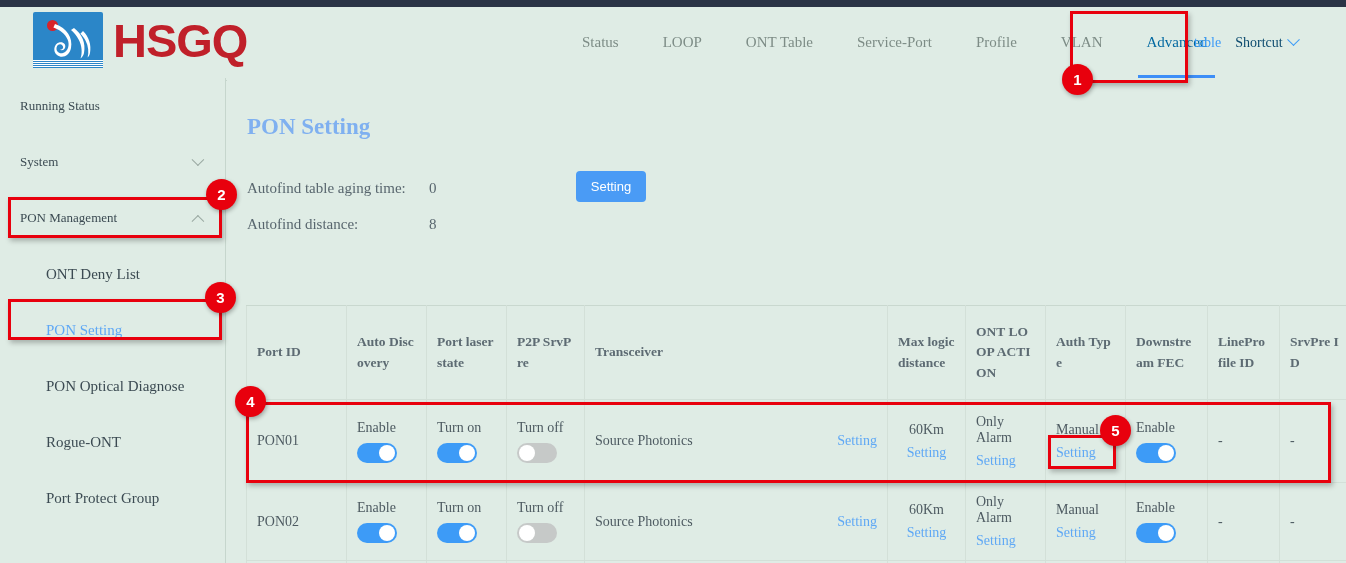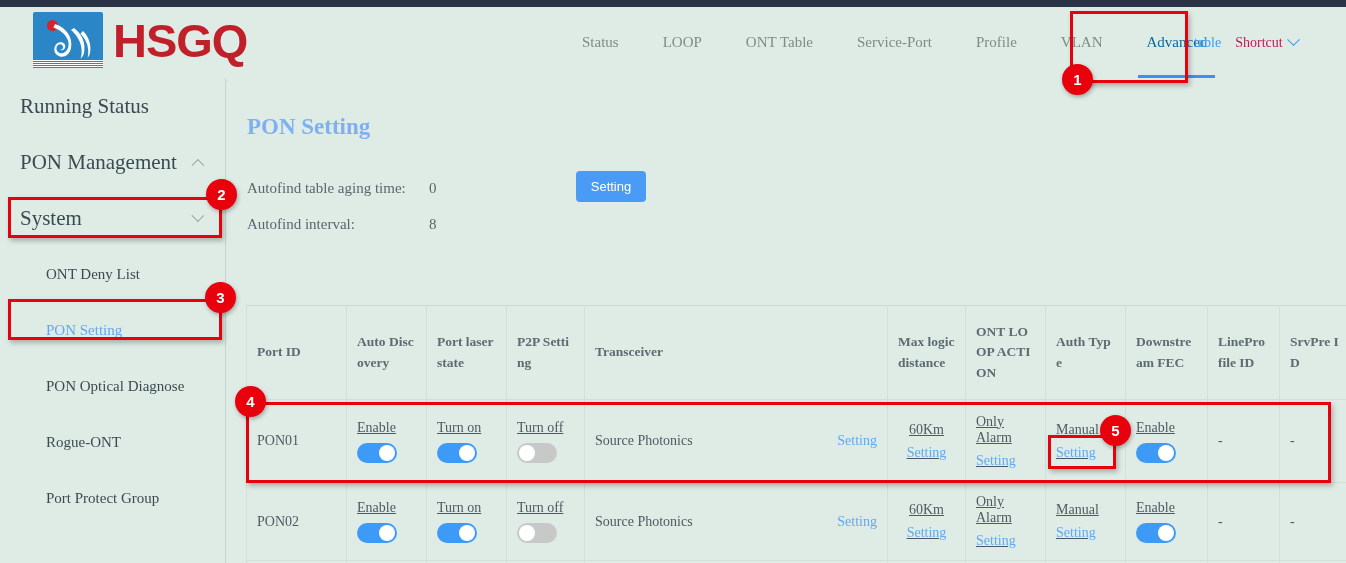--- a/index.html
+++ b/index.html
@@ -31,28 +31,28 @@
   .nav-item {
     font-size:15px; color:#7d8c86; padding:0 22px; line-height:71px; height:71px;
     white-space:nowrap; cursor:pointer;text-align:center;
   }
   .nav-item.active { color:#0369a1; position:relative; }
   .nav-item.active::after {
     content:""; position:absolute; left:14px; right:14px; bottom:0; height:3px; background:#3d8ef7;
   }
   .nav-right { position:absolute; left:1194px; top:0; height:71px; display:flex; align-items:center; gap:14px; }
   .nav-user { font-size:14px; color:#3d9bf7; cursor:pointer; }
-  .nav-shortcut { font-size:14px; color:#be185d; cursor:pointer; display:flex; align-items:center; gap:6px; }
+  .nav-shortcut { font-size:14px; color:#0c4a6e; cursor:pointer; display:flex; align-items:center; gap:6px; }
   .chev { display:inline-block; width:9px; height:9px; border-right:1.6px solid #3d9bf7; border-bottom:1.6px solid #3d9bf7; transform:rotate(45deg) translate(-2px,-2px); }
 
   
   .sidebar { position:absolute; left:0; top:78px; width:226px; height:485px; background:#dfece5; border-right:1px solid #c6d6cd; }
   .side-item {
     height:56px; display:flex; align-items:center; padding:0 24px 0 20px;
-    font-size:21px; color:#3b4a52; cursor:pointer; justify-content:space-between;
+    font-size:13px; color:#3b4a52; cursor:pointer; justify-content:space-between;
   }
   .side-item .lbl { white-space:nowrap; }
   .side-item.sub { padding-left:46px; font-size:15px; }
   .side-item.sel .lbl { color:#5fa8f5; }
   .caret { width:9px; height:9px; border-right:1.4px solid #9aa9a2; border-bottom:1.4px solid #9aa9a2; transform:rotate(45deg) translate(-1px,-3px); }
   .caret.up { transform:rotate(-135deg) translate(-3px,-1px); }
 
   
   .main { position:absolute; left:227px; top:78px; width:1119px; height:485px; background:#dfece5; overflow:hidden; }
   .page-title { position:absolute; left:20px; top:36px; font-size:23px; font-weight:bold; color:#7fb0f0; }
@@ -73,21 +73,21 @@
 
   
   .tbl { position:absolute; left:19px; top:227px; width:1104px; border-collapse:collapse; table-layout:fixed; }
   .tbl th, .tbl td { border:1px solid #d3e0d8; border-top-color:#c9d8cf; vertical-align:middle; }
   .tbl thead th {
     height:94px; font-size:13.5px; font-weight:bold; color:#5d6b73; text-align:left;
     padding:0 10px; line-height:1.5; word-break:break-all;
   }
   .tbl tbody td { height:83px; font-size:14px; color:#4d5a61; padding:0 10px; }
   .tbl tbody tr.r2 td { height:78px; }
-  .cell-stack { display:flex; flex-direction:column; gap:7px;text-decoration:underline; }
+  .cell-stack { display:flex; flex-direction:column; gap:7px; }
   .cell-stack .tx { color:#4d5a61; font-size:14px; }
   .lnk { color:#5fa8f5; font-size:14px; cursor:pointer; }
   .c-center { text-align:center; }
 
   
   .toggle { width:40px; height:20px; border-radius:10px; position:relative; display:inline-block; cursor:pointer; }
   .toggle.on { background:#3d9bf7; }
   .toggle.off { background:#c6c9c8; }
   .toggle .knob { position:absolute; top:2px; width:16px; height:16px; border-radius:50%; background:#fff; }
   .toggle.on .knob { left:22px; }
@@ -150,27 +150,27 @@
         <span class="chev"></span>
       </div>
     </div>
   </div>
 
   <div class="sidebar">
     <div class="side-item">
       <span class="lbl">Running Status</span>
     </div>
     <div class="side-item">
+      <span class="lbl">System</span>
+      <span class="caret"></span>
+    </div>
+    <div class="side-item">
       <span class="lbl">PON Management</span>
       <span class="caret up"></span>
     </div>
-    <div class="side-item">
-      <span class="lbl">System</span>
-      <span class="caret"></span>
-    </div>
     <div class="side-item sub">
       <span class="lbl">ONT Deny List</span>
     </div>
     <div class="side-item sub sel">
       <span class="lbl">PON Setting</span>
     </div>
     <div class="side-item sub">
       <span class="lbl">PON Optical Diagnose</span>
     </div>
     <div class="side-item sub">
@@ -180,21 +180,21 @@
       <span class="lbl">Port Protect Group</span>
     </div>
   </div>
 
   <div class="main">
 
     <div class="page-title">PON Setting</div>
 
     <div class="form-row fr1">Autofind table aging time:</div>
     <div class="form-row fr1v">0</div>
-    <div class="form-row fr2">Autofind interval:</div>
+    <div class="form-row fr2">Autofind distance:</div>
     <div class="form-row fr2v">8</div>
 
     <button class="btn btn-setting">Setting</button>
 
     <table class="tbl">
       <colgroup>
         <col style="width:100px">
           <col style="width:80px">
           <col style="width:80px">
           <col style="width:78px">
@@ -204,21 +204,21 @@
           <col style="width:80px">
         <col style="width:82px">
           <col style="width:72px">
           <col style="width:71px">
       </colgroup>
       <thead>
         <tr>
           <th>Port ID</th>
           <th>Auto Discovery</th>
           <th>Port laser state</th>
-          <th>P2P Setting</th>
+          <th>P2P SrvPre</th>
           <th>Transceiver</th>
           <th>Max logic distance</th>
           <th>ONT LOOP ACTION</th>
           <th>Auth Type</th>
           <th>Downstream FEC</th>
           <th>LineProfile ID</th>
           <th>SrvPre ID</th>
         </tr>
       </thead>
       <tbody>

